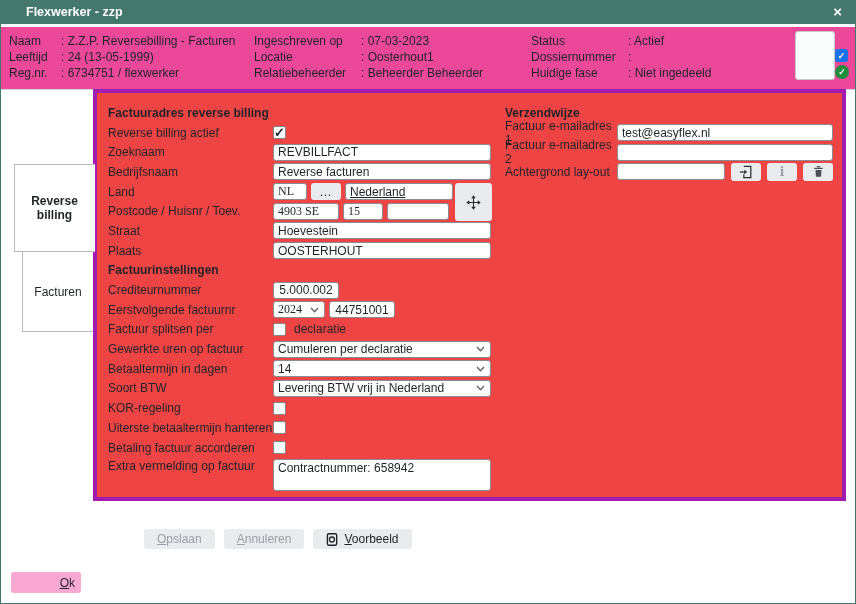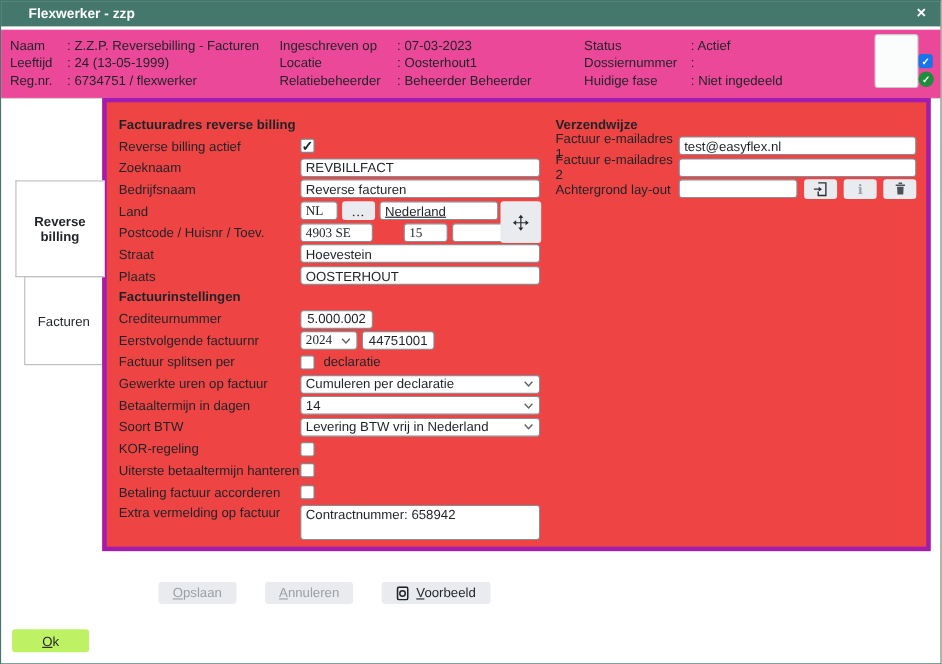--- a/index.html
+++ b/index.html
@@ -74,32 +74,32 @@
          cursor:pointer; }
   .sel svg { flex:none; margin-left:4px; }
 
   .gap4 { margin-right:4px;font-family:Liberation Serif, serif; }
   .more-btn { width:30px; height:17px; background:#e9ebee; border:none; border-radius:3px;
               cursor:pointer; line-height:10px; letter-spacing:1px; }
   .move-btn { position:absolute; left:347px; top:80px; width:37px; height:38px; background:#e9ebee;
               border:none; border-radius:3px; display:flex; align-items:center; justify-content:center;
               cursor:pointer; }
 
-  .btnrow { position:absolute; left:11px; top:436px; display:flex; gap:26px;padding-left:36px; }
+  .btnrow { position:absolute; left:11px; top:436px; display:flex; gap:9px;padding-left:36px; }
   .btn { height:20px; background:#e9ebee; border:none; border-radius:3px; padding:0 13px;
          display:inline-flex; align-items:center; gap:5px; cursor:pointer; }
   .btn.disabled { color:#9aa0a6; cursor:default; }
 
   .iconbtn { width:30px; height:18px; background:#e9ebee; border:none; border-radius:3px;
              display:inline-flex; align-items:center; justify-content:center; cursor:pointer; }
   .iconbtn.disabled { cursor:default; }
   .info-glyph { font-family:"DejaVu Serif", serif; color:#9aa0a6; font-weight:bold; font-size:12px; }
 
-  .ok-btn { position:absolute; left:10px; top:571px; width:70px; height:21px; background:#bef264;
-            border:none; border-radius:3px; cursor:pointer; }
+  .ok-btn { position:absolute; left:10px; top:571px; width:70px; height:21px; background:#f9a8d4;
+            border:none; border-radius:3px; cursor:pointer;text-align:right; }
 </style>
 </head>
 <body>
 
 <div class="window">
 
   <div class="titlebar">
     <span>Flexwerker - zzp</span>
     <span class="close-x">×</span>
   </div>
@@ -188,21 +188,21 @@
       <div class="frow">
         <span class="flabel">Land</span>
         <input class="ti gap4" style="width: 34px;" value="NL">
         <button class="more-btn gap4"><span>...</span></button>
         <input class="ti" style="width: 108px; text-decoration: underline;" value="Nederland">
       </div>
 
       <div class="frow">
         <span class="flabel">Postcode / Huisnr / Toev.</span>
         <input class="ti gap4" style="width: 66px;" value="4903 SE">
-        <input class="ti gap4" style="width: 40px; margin-left: 24px;" value="15">
+        <input class="ti gap4" style="width: 40px;" value="15">
         <input class="ti" style="width: 62px;" value="">
       </div>
 
       <button class="move-btn">
         <svg width="17" height="17" viewBox="0 0 20 20">
           <path d="M10 1.5 L7.3 5h5.4z M10 18.5 L7.3 15h5.4z M1.5 10 L5 7.3v5.4z M18.5 10 L15 7.3v5.4z" fill="#2a2e33"></path>
           <path d="M9.35 4h1.3v12h-1.3z M4 9.35h12v1.3H4z" fill="#2a2e33"></path>
         </svg>
       </button>
 

